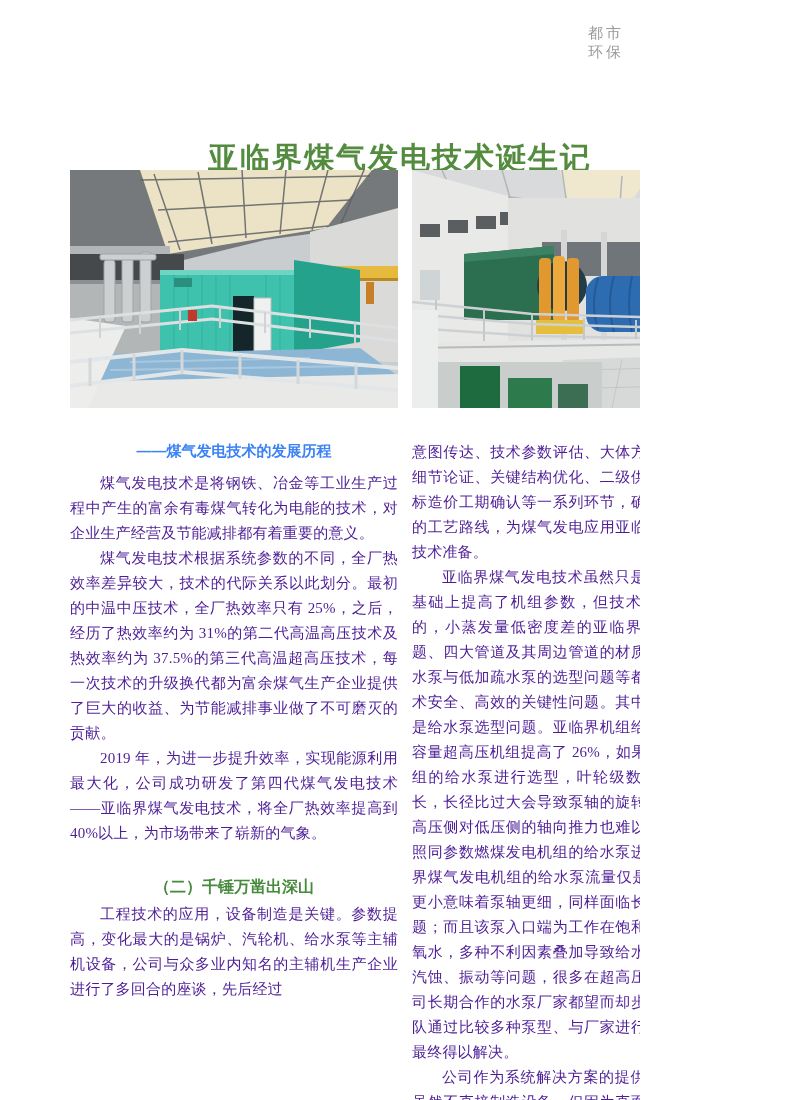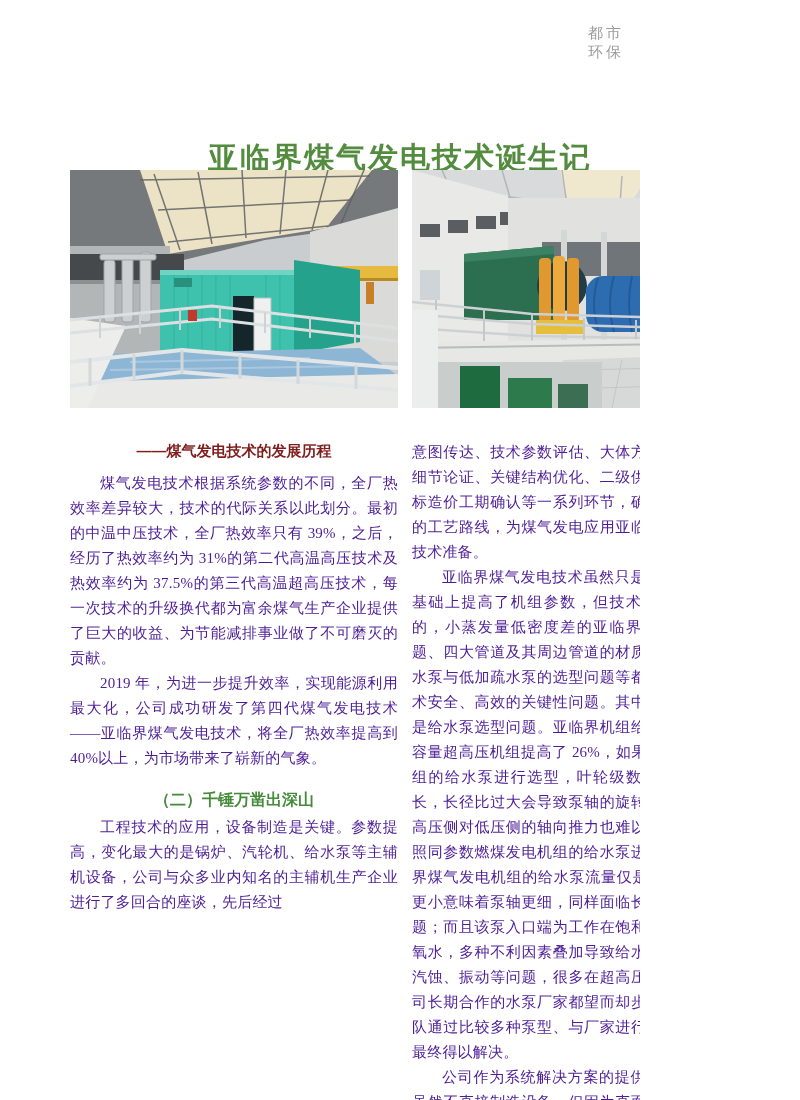--- a/index.html
+++ b/index.html
@@ -28,22 +28,22 @@
   .photos{position:absolute;top:170px;left:70px;width:670px;display:flex;gap:14px;}
   .photo{width:328px;height:238px;overflow:hidden;background:#dcdedf;}
   .photo svg{display:block;}
 
   
   .columns{position:absolute;top:440px;left:70px;width:670px;display:flex;gap:14px;}
   .col{width:328px;}
   .sec-title{margin:4px 0 4px 0;text-align:center;font-family:"Liberation Sans","DejaVu Sans",sans-serif;
              font-size:16px;font-weight:bold;color:#458b3b;line-height:22px;}
   .sec-sub{margin:0 0 9px 0;text-align:center;font-family:"Liberation Sans","DejaVu Sans",sans-serif;
-           font-size:15px;font-weight:bold;color:#7f1d1d;line-height:22px;}
-  .sec2{margin-top:18px;}
+           font-size:15px;font-weight:bold;color:#3b82f6;line-height:22px;}
+  .sec2{margin-top:30px;}
   .col p{margin:0;font-size:15px;line-height:25px;text-align:justify;text-indent:2em;
          color:#4c1d95;letter-spacing:0.2px;}
   .col p.no-indent{text-indent:0;}
 </style>
 </head>
 <body>
 
 <div class="page">
 
   <svg class="hdr-line" viewBox="0 0 800 100">
@@ -238,21 +238,22 @@
         <rect x="96" y="208" width="44" height="30" fill="#2d7a4d"></rect>
         <rect x="146" y="214" width="30" height="24" fill="#3b6e52"></rect>
       </svg>
     </div>
   </div>
 
   <div class="columns">
 
     <div class="col">
       <h4 class="sec-sub">——煤气发电技术的发展历程</h4>
-      <p>煤气发电技术根据系统参数的不同，全厂热效率差异较大，技术的代际关系以此划分。最初的中温中压技术，全厂热效率只有 39%，之后，经历了热效率约为 31%的第二代高温高压技术及热效率约为 37.5%的第三代高温超高压技术，每一次技术的升级换代都为富余煤气生产企业提供了巨大的收益、为节能减排事业做了不可磨灭的贡献。</p>
+      <p>煤气发电技术是将钢铁、冶金等工业生产过程中产生的富余有毒煤气转化为电能的技术，对企业生产经营及节能减排都有着重要的意义。</p>
+      <p>煤气发电技术根据系统参数的不同，全厂热效率差异较大，技术的代际关系以此划分。最初的中温中压技术，全厂热效率只有 25%，之后，经历了热效率约为 31%的第二代高温高压技术及热效率约为 37.5%的第三代高温超高压技术，每一次技术的升级换代都为富余煤气生产企业提供了巨大的收益、为节能减排事业做了不可磨灭的贡献。</p>
       <p>2019 年，为进一步提升效率，实现能源利用最大化，公司成功研发了第四代煤气发电技术——亚临界煤气发电技术，将全厂热效率提高到 40%以上，为市场带来了崭新的气象。</p>
       <h3 class="sec-title sec2">（二）千锤万凿出深山</h3>
       <p>工程技术的应用，设备制造是关键。参数提高，变化最大的是锅炉、汽轮机、给水泵等主辅机设备，公司与众多业内知名的主辅机生产企业进行了多回合的座谈，先后经过</p>
     </div>
 
     <div class="col">
       <p class="no-indent">意图传达、技术参数评估、大体方案介绍、技术细节论证、关键结构优化、二级供应商定档、指标造价工期确认等一系列环节，确定了各个设备的工艺路线，为煤气发电应用亚临界参数做足了技术准备。</p>
       <p>亚临界煤气发电技术虽然只是在以往技术的基础上提高了机组参数，但技术难度还是很大的，小蒸发量低密度差的亚临界锅炉水动力问题、四大管道及其周边管道的材质选择问题、给水泵与低加疏水泵的选型问题等都是事关整个技术安全、高效的关键性问题。其中最典型的例子是给水泵选型问题。亚临界机组给水泵扬程比同容量超高压机组提高了 26%，如果按照超高压机组的给水泵进行选型，叶轮级数增多、泵轴变长，长径比过大会导致泵轴的旋转不稳定、泵轴高压侧对低压侧的轴向推力也难以平衡；如果按照同参数燃煤发电机组的给水泵进行选型，亚临界煤气发电机组的给水泵流量仅是其 1/3， 流量更小意味着泵轴更细，同样面临长径比的极限问题；而且该泵入口端为工作在饱和温度的热力除氧水，多种不利因素叠加导致给水泵更容易发生汽蚀、振动等问题，很多在超高压技术阶段与公司长期合作的水泵厂家都望而却步。公司设计团队通过比较多种泵型、与厂家进行多轮沟通后，最终得以解决。</p>
       <p>公司作为系统解决方案的提供商和实施商，虽然不直接制造设备，但因为直面用户，最清楚用户的需求和好恶，对确定单体设备的技术路线、整合全套工艺流程发挥着主</p>
     </div>

